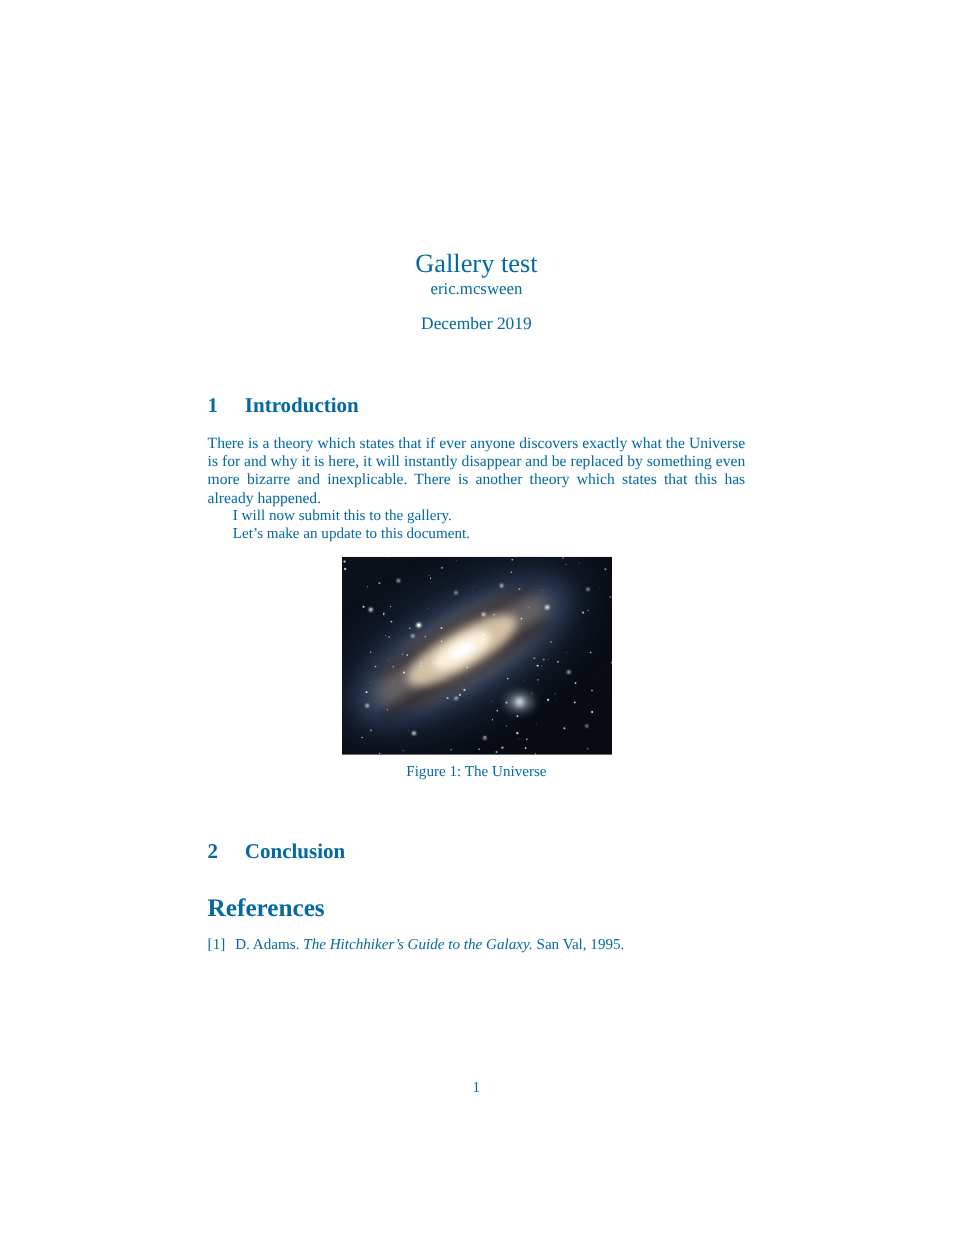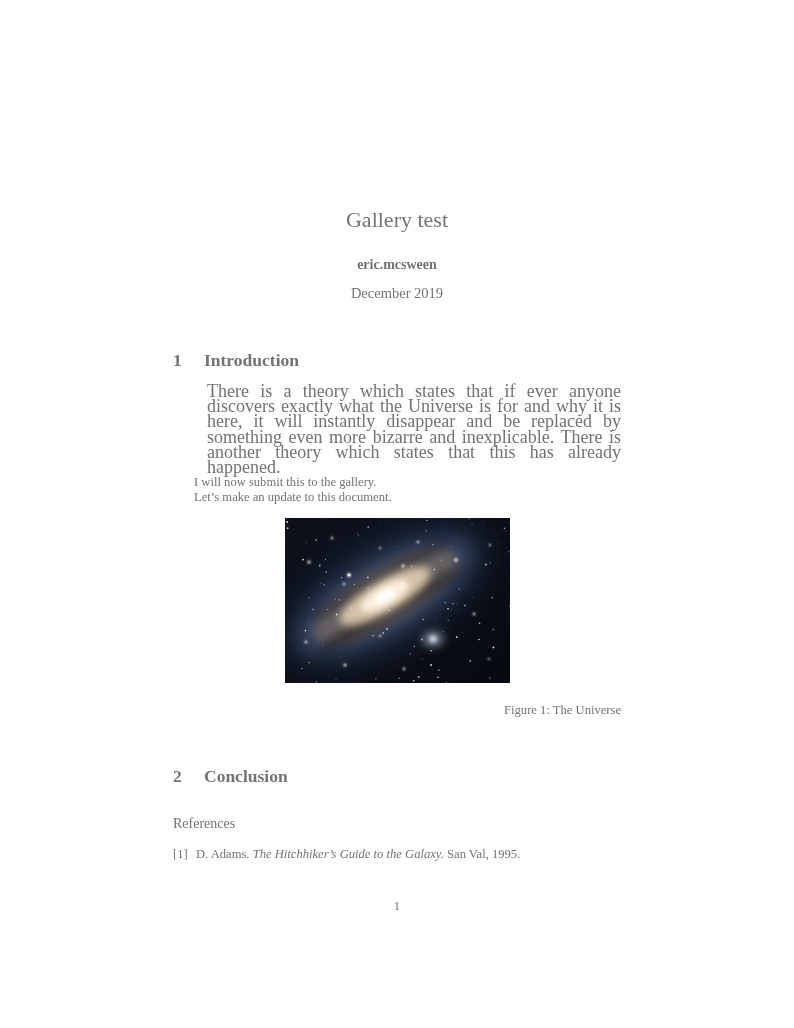--- a/index.html
+++ b/index.html
@@ -3,97 +3,94 @@
 <meta charset="utf-8">
 <style>
   * { margin: 0; padding: 0; box-sizing: border-box; }
   html, body { background: #ffffff; }
   .page {
     position: relative;
     width: 794px;
     height: 1028px;
     background: #ffffff;
     font-family: "Liberation Serif", "DejaVu Serif", serif;
-    color: #737373;
+    color: #0369a1;
     overflow: hidden;
   }
   .content {
     position: absolute;
     left: 173px;
     top: 0;
     width: 448px;
     padding-top: 206px;
   }
   .doc-title {
     text-align: center;
     font-size: 22px;
     line-height: 27px;
     font-weight: 400;
   }
   .doc-author {
     text-align: center;
     font-size: 14px;
     line-height: 17px;
-    margin-top: 23px;
-    font-weight: bold;
   }
   .doc-date {
     text-align: center;
     font-size: 14.5px;
     line-height: 17px;
     margin-top: 12px;
   }
   .sec-heading {
     font-size: 17.5px;
     line-height: 21px;
     font-weight: 700;
     margin-top: 48px;
   }
   .sec-heading .sec-num {
     display: inline-block;
     min-width: 31px;
   }
   .body-text {
-    font-size: 18px;
+    font-size: 13px;
     line-height: 15.2px;
     text-align: justify;
     margin-top: 13px;
-    margin-left: 34px;
   }
   .indent-line {
     font-size: 12.6px;
     line-height: 15.2px;
     text-indent: 21px;
   }
   .figure-block {
     margin-top: 12px;
     text-align: center;
   }
   .figure-block svg {
     display: block;
     margin: 0 auto;
     width: 225px;
     height: 165px;
   }
   .figure-caption {
-    text-align: right;
-    font-size: 12.6px;
-    line-height: 15.2px;
-    margin-top: 20px;
+    text-align: center;
+    font-size: 12.6px;
+    line-height: 15.2px;
+    margin-top: 7px;
   }
   .sec-heading.conclusion { }
   .quote-line {
     font-size: 12.6px;
     line-height: 15.2px;
     margin-top: 14px;
   }
   .ref-heading {
-    font-size: 14px;
+    font-size: 21px;
     line-height: 21px;
-    font-weight: 400;
+    font-weight: 700;
     margin-top: 26px;
   }
   .ref-item {
     display: flex;
     font-size: 12.6px;
     line-height: 15.2px;
     margin-top: 13px;
   }
   .ref-label {
     flex: 0 0 23px;

